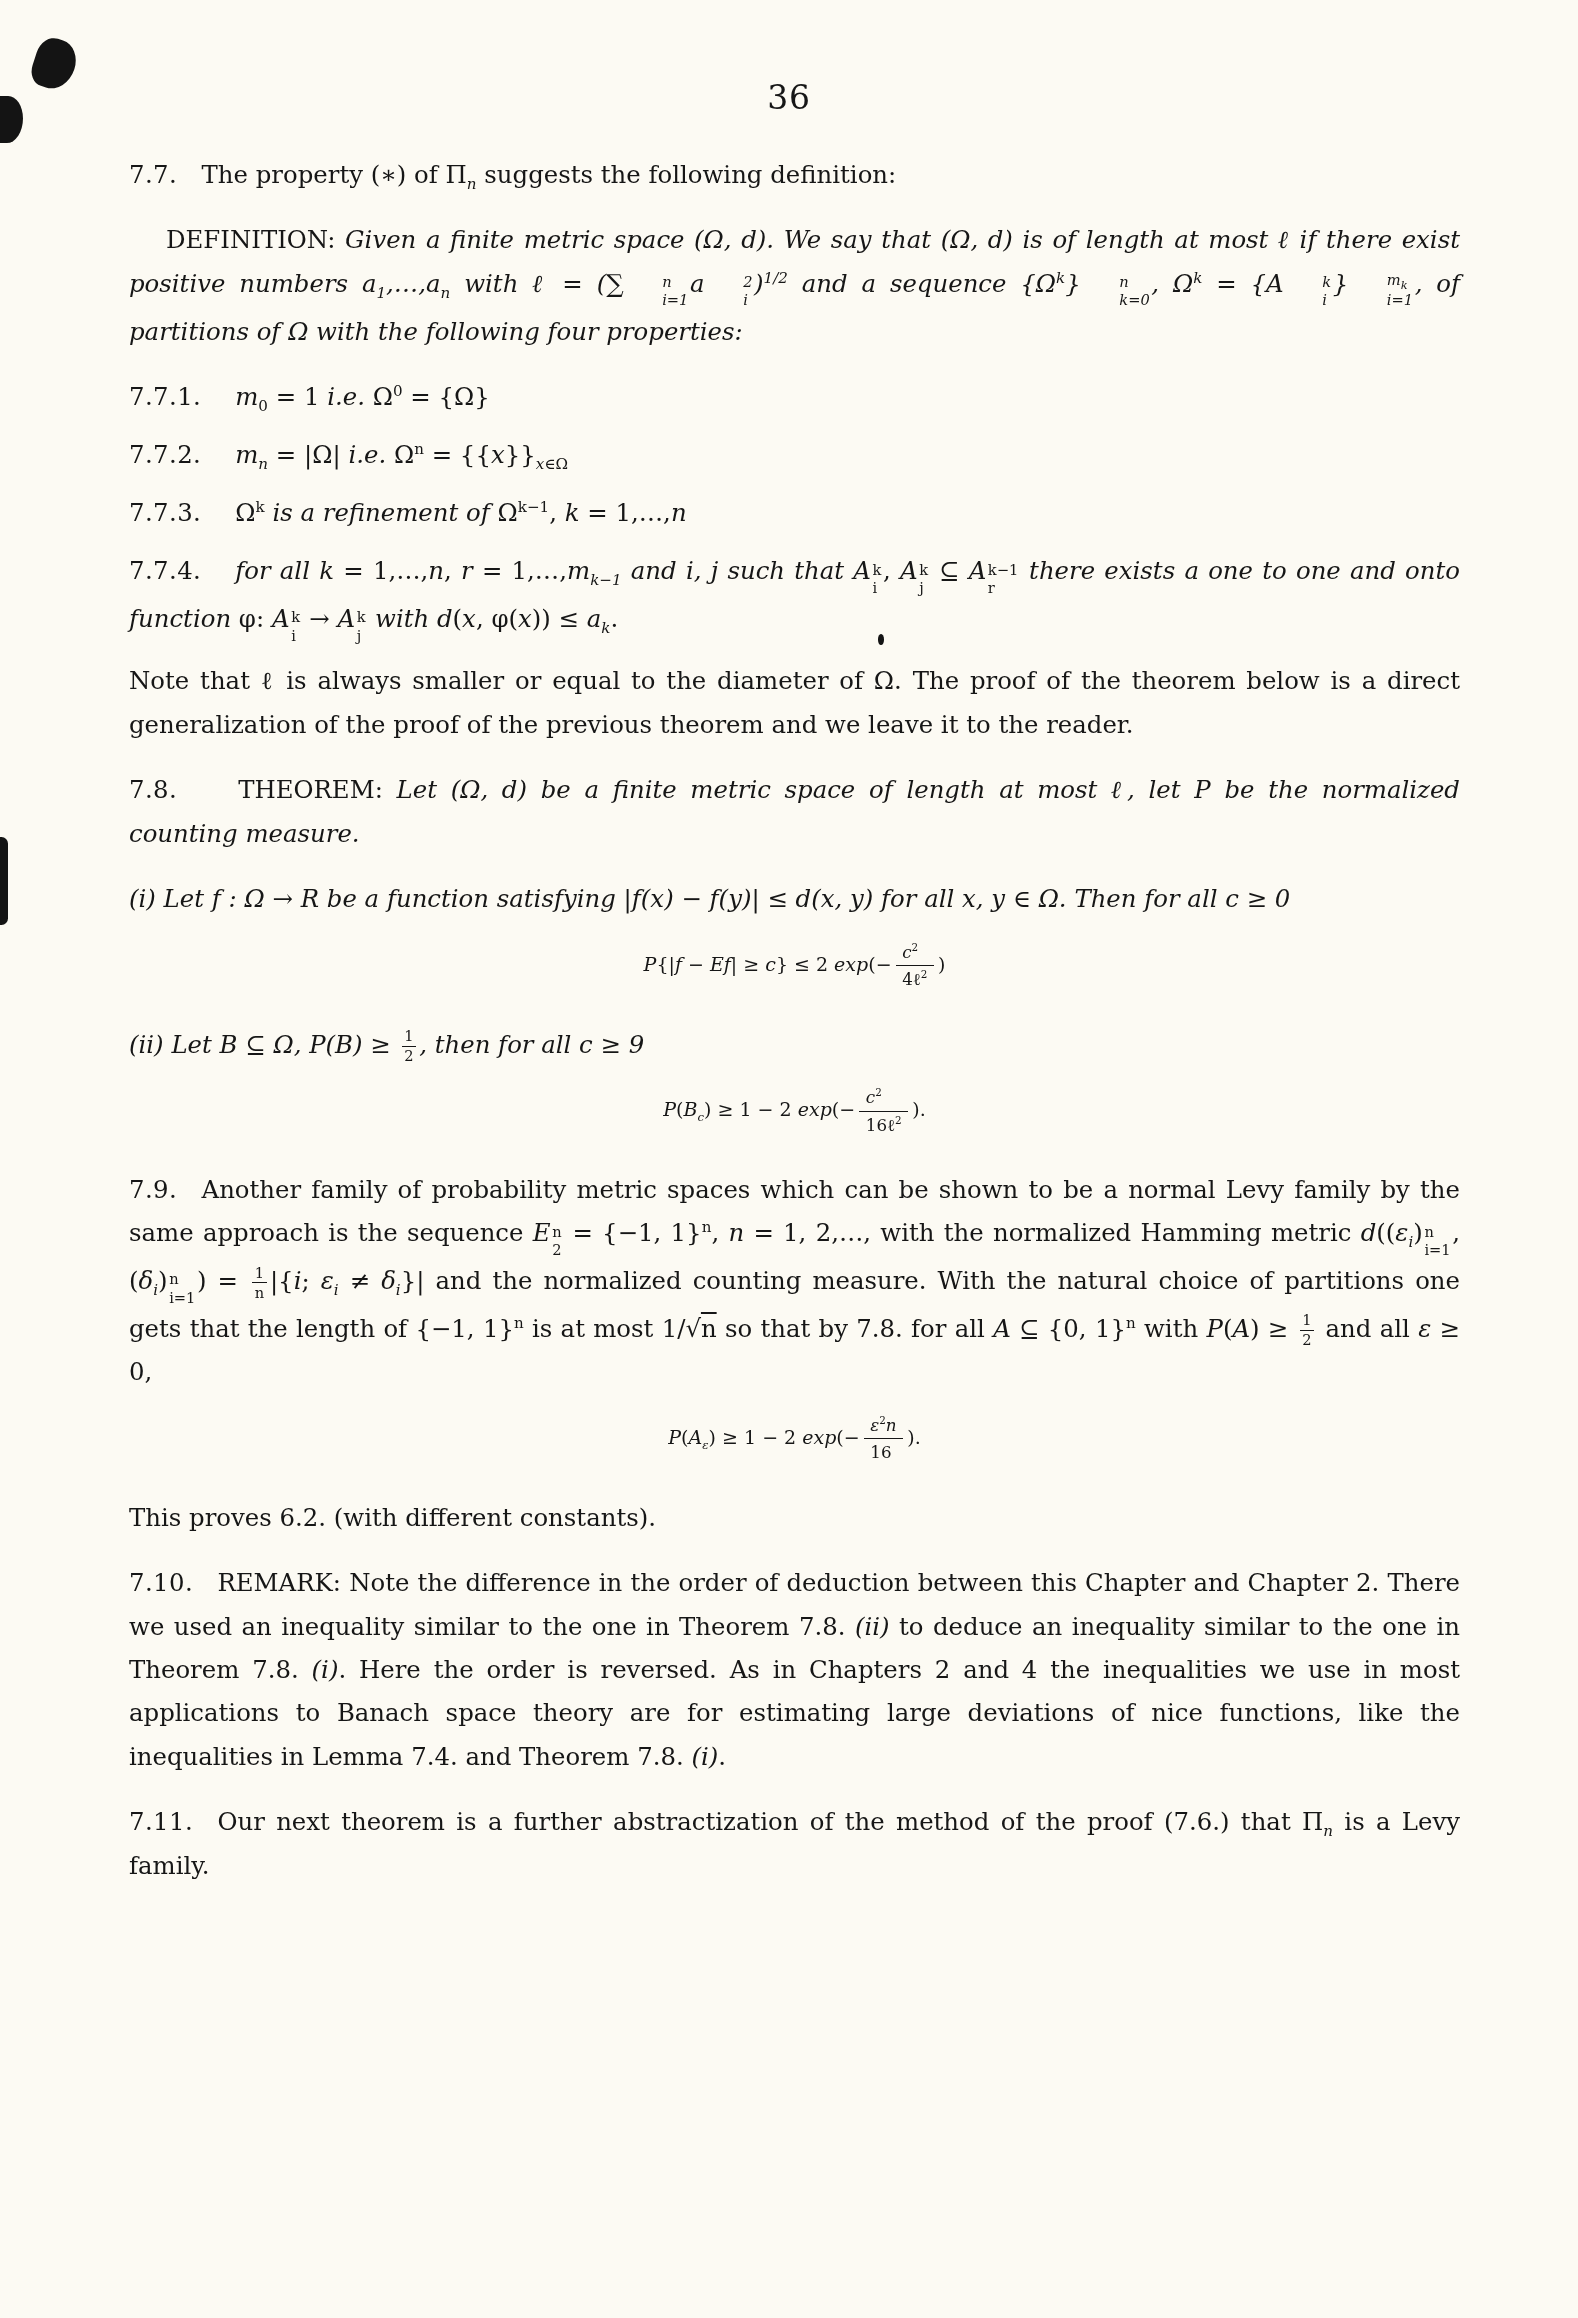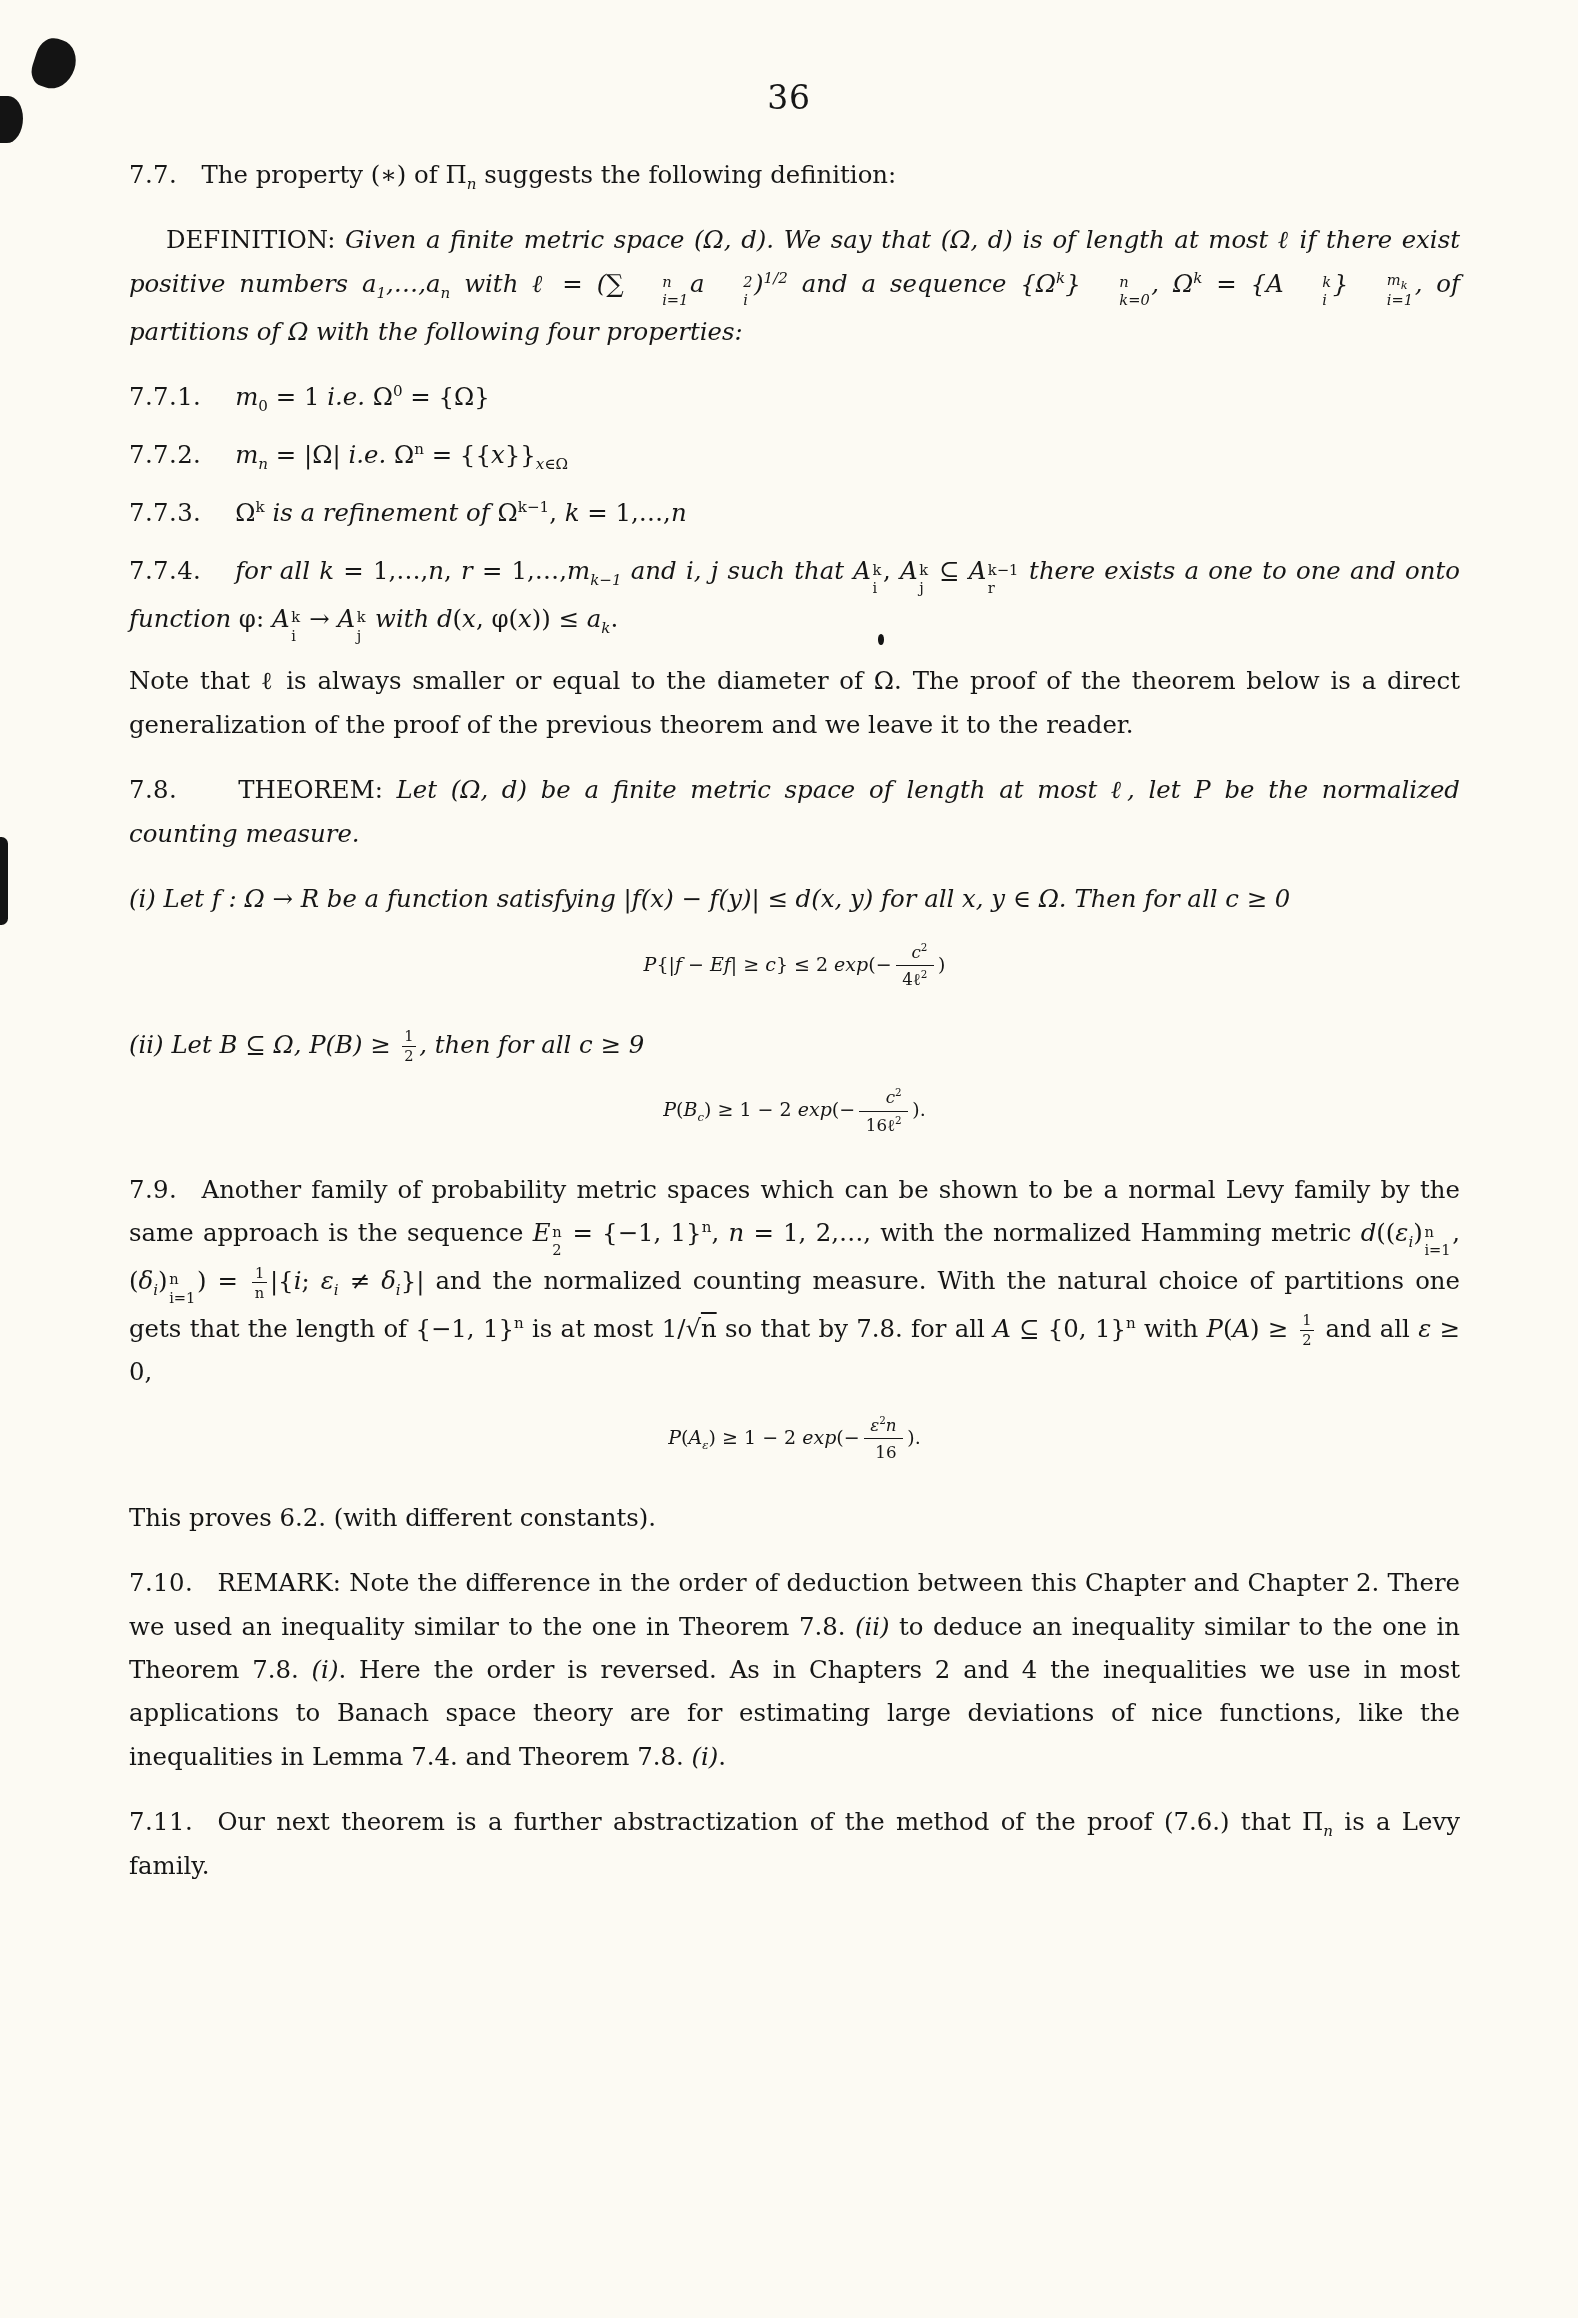--- a/index.html
+++ b/index.html
@@ -69,21 +69,21 @@
     vertical-align: baseline;
   }
   .stack sup sub, .stack sup sup, .stack sub sub, .stack sub sup {
     display: inline; font-size: 0.78em; line-height: 1;
   }
 
   
   .frac {
     display: inline-block;
     vertical-align: middle;
-    text-align: right;
+    text-align: left;
     margin: 0 4.1px;
     line-height: 1.1;
   }
   .frac .fn { display: block; padding: 0 6.5px 4.1px; }
   .frac .fd { display: block; border-top: 1.6px solid #161616; padding: 4.1px 6.5px 0; }
   .formula .frac { font-size: 0.88em; }
   .frac.small { font-size: 0.6em; margin: 0 3.3px; vertical-align: middle; }
   .frac.small .fn { padding: 0 2.4px 1.6px; }
   .frac.small .fd { padding: 1.6px 2.4px 0; }
 

